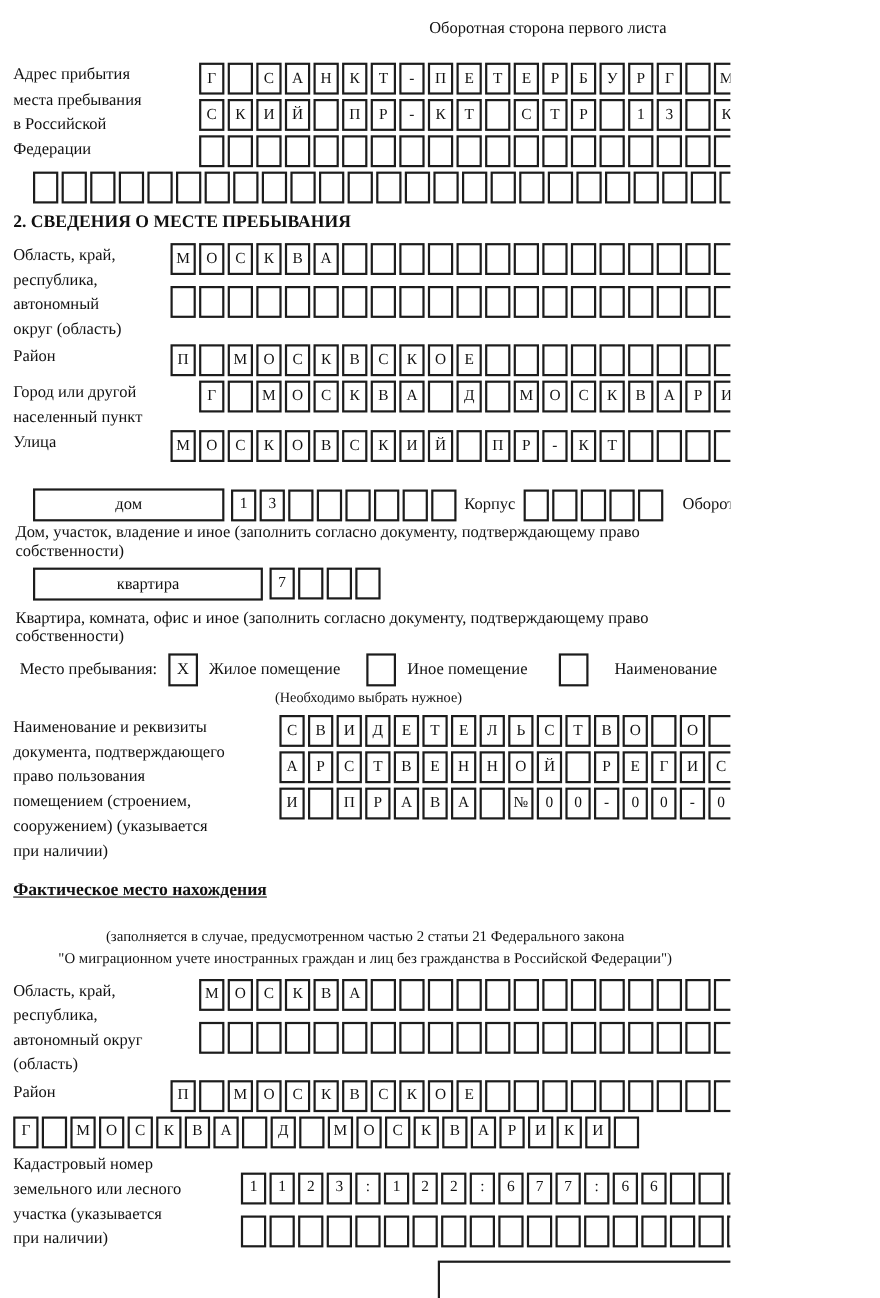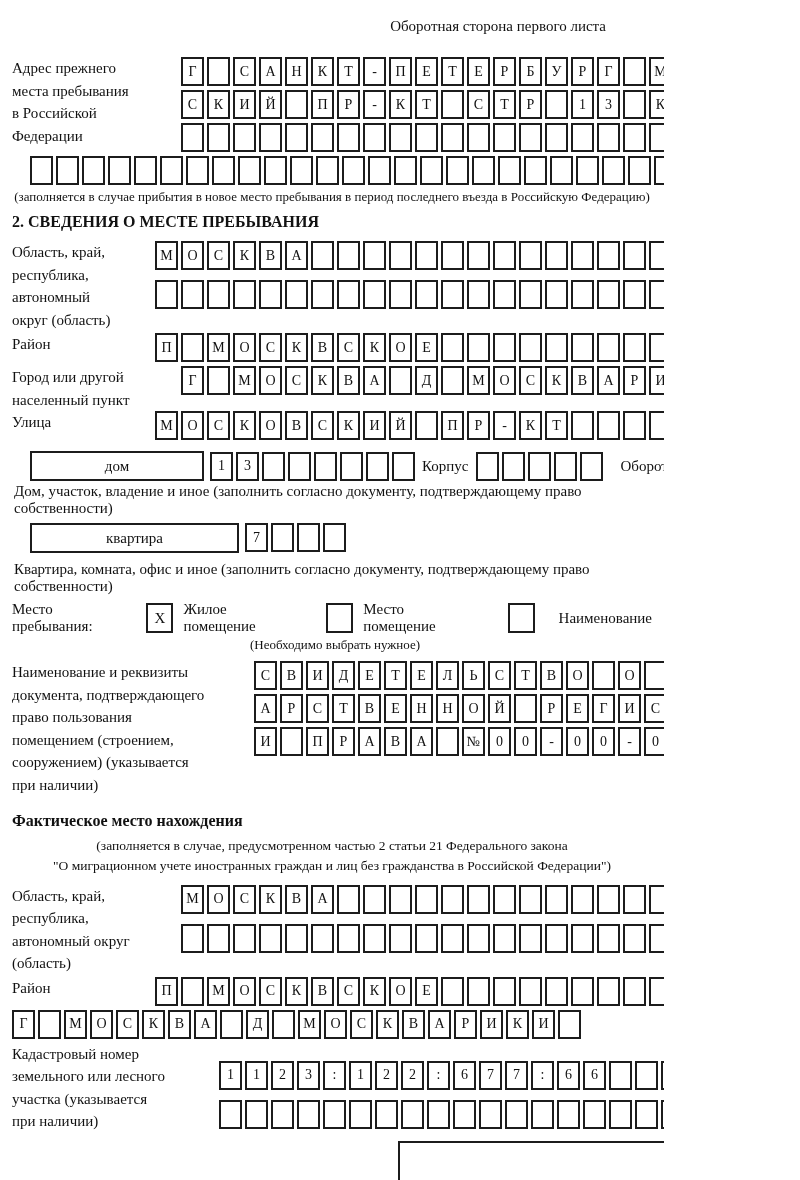--- a/index.html
+++ b/index.html
@@ -41,21 +41,21 @@
   .ml18{margin-left:18px;} .mt2{margin-top:2px;}
 </style>
 </head>
 <body>
 
 <div class="page">
 
   <div class="hdr">Оборотная сторона первого листа</div>
 
   <div class="frow">
-    <div class="flabel w169">Адрес прежнего
+    <div class="flabel w169">Адрес прибытия
 места пребывания
 в Российской
 Федерации</div>
     <div class="grids">
       <div class="grid-row">
           <span class="cell">Г</span>
           <span class="cell"></span>
           <span class="cell">С</span>
           <span class="cell">А</span>
           <span class="cell">Н</span>
@@ -158,21 +158,20 @@
       <span class="cell"></span>
       <span class="cell"></span>
       <span class="cell"></span>
       <span class="cell"></span>
       <span class="cell"></span>
       <span class="cell"></span>
       <span class="cell"></span>
       <span class="cell"></span>
       <span class="cell"></span>
     </div>
-  <div class="note">(заполняется в случае прибытия в новое место пребывания в период последнего въезда в Российскую Федерацию)</div>
 
   <div class="sect-title">2. СВЕДЕНИЯ О МЕСТЕ ПРЕБЫВАНИЯ</div>
 
   <div class="frow">
     <div class="flabel w143">Область, край,
 республика,
 автономный
 округ (область)</div>
     <div class="grids">
       <div class="grid-row">
@@ -325,21 +324,21 @@
           <span class="cell"></span>
           <span class="cell"></span>
           <span class="cell"></span>
           <span class="cell"></span>
           <span class="cell"></span>
           <span class="cell"></span>
         </div>
     </div>
   </div>
 
-  <div class="frow" style="align-items:center;margin-top:7px;">
+  <div class="frow" style="align-items:center;margin-top:20px;">
     <div class="widebox ml18" style="width:170px;margin-right:6px;">дом</div>
     <div class="grid-row" style="margin-bottom:0;">
         <span class="cell">1</span>
         <span class="cell">3</span>
         <span class="cell"></span>
         <span class="cell"></span>
         <span class="cell"></span>
         <span class="cell"></span>
         <span class="cell"></span>
         <span class="cell"></span>
@@ -371,21 +370,21 @@
         <span class="cell"></span>
       </div>
   </div>
   <div class="caption" style="margin-top:8px;">Квартира, комната, офис и иное (заполнить согласно документу, подтверждающему право собственности)</div>
 
   <div class="chkrow">
     <span>Место пребывания:</span>
     <span class="chk">X</span>
     <span>Жилое помещение</span>
     <span class="chk" style="margin-left:24px;"></span>
-    <span>Место помещение</span>
+    <span>Иное помещение</span>
     <span class="chk" style="margin-left:28px;margin-right:24px;"></span>
     <span>Наименование</span>
   </div>
   <div class="chknote">(Необходимо выбрать нужное)</div>
 
   <div class="frow">
     <div class="flabel w242">Наименование и реквизиты
 документа, подтверждающего
 право пользования
 помещением (строением,
@@ -457,21 +456,21 @@
           <span class="cell">0</span>
           <span class="cell">0</span>
           <span class="cell">/</span>
           <span class="cell">0</span>
           <span class="cell">0</span>
           <span class="cell">0</span>
         </div>
     </div>
   </div>
 
-  <div class="sect-title" style="margin-top:16px;margin-bottom:6px;">Фактическое место нахождения</div>
+  <div class="sect-title" style="margin-top:16px;margin-bottom:22px;text-decoration:underline;">Фактическое место нахождения</div>
   <div class="center-note">(заполняется в случае, предусмотренном частью 2 статьи 21 Федерального закона</div>
   <div class="center-note" style="margin-bottom:8px;">"О миграционном учете иностранных граждан и лиц без гражданства в Российской Федерации")</div>
 
   <div class="frow">
     <div class="flabel w169">Область, край,
 республика,
 автономный округ
 (область)</div>
     <div class="grids">
       <div class="grid-row">

